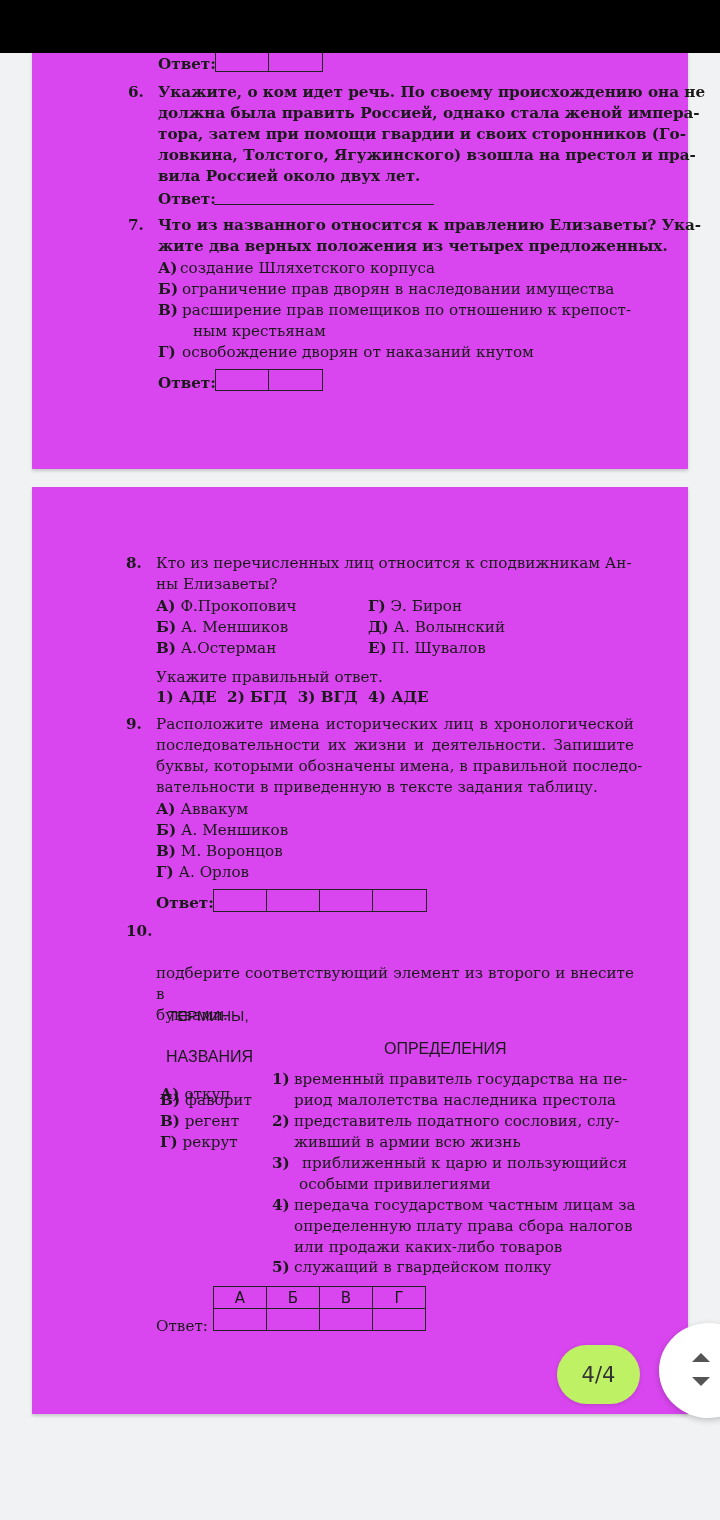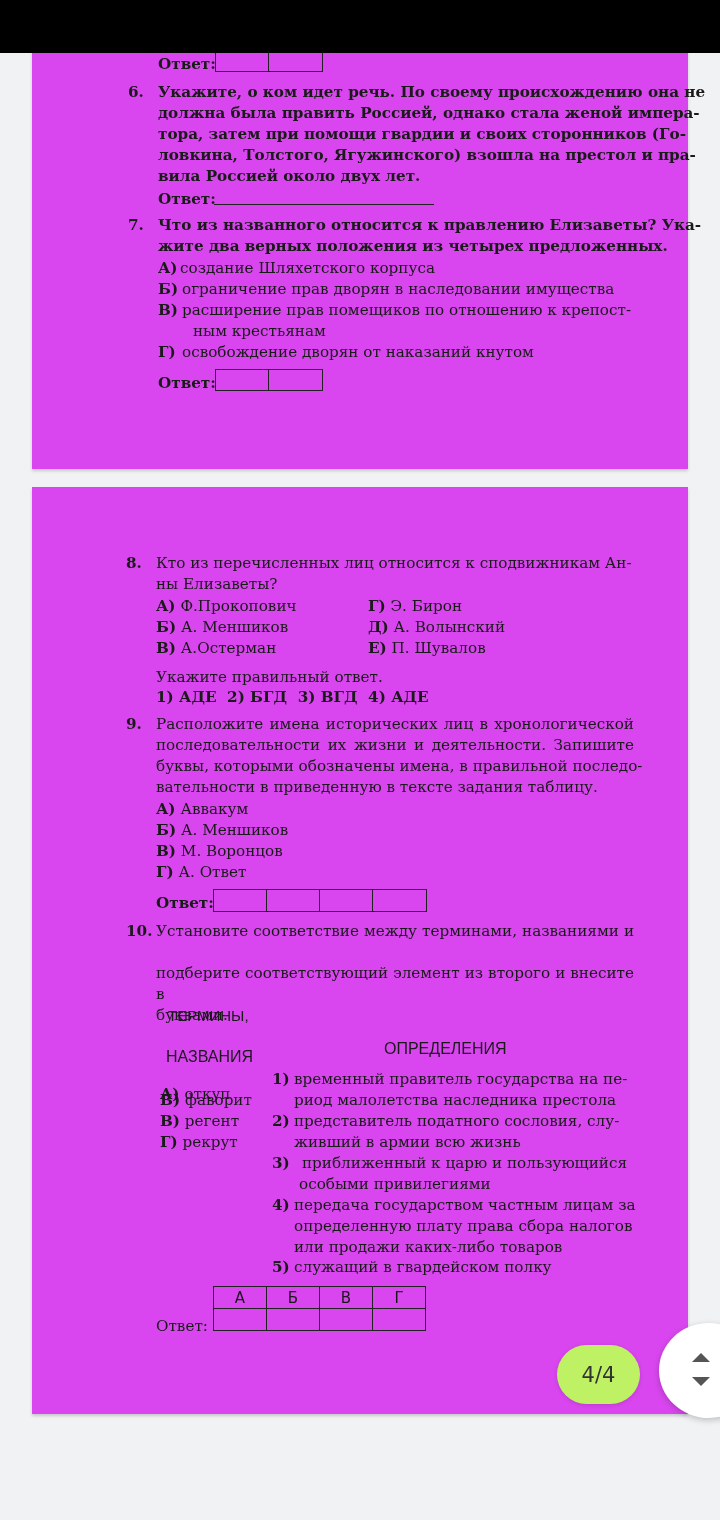--- a/index.html
+++ b/index.html
@@ -116,31 +116,30 @@
   <span class="txt b" style="left:124px;top:200px;white-space:pre;">1) АДЕ  2) БГД  3) ВГД  4) АДЕ</span>
 
   <span class="qnum" style="left:94px;top:227px;">9.</span>
   <span class="txt just" style="left:124px;top:227px;width:478px;">Расположите имена исторических лиц в хронологической</span>
   <span class="txt just" style="left:124px;top:248px;width:478px;">последовательности их жизни и деятельности. Запишите</span>
   <span class="txt" style="left:124px;top:269px;">буквы, которыми обозначены имена, в правильной последо-</span>
   <span class="txt" style="left:124px;top:290px;">вательности в приведенную в тексте задания таблицу.</span>
   <span class="txt" style="left:124px;top:312px;"><b>А)</b> <span>Аввакум</span></span>
   <span class="txt" style="left:124px;top:333px;"><b>Б)</b> <span>А. Меншиков</span></span>
   <span class="txt" style="left:124px;top:354px;"><b>В)</b> <span>М. Воронцов</span></span>
-  <span class="txt" style="left:124px;top:375px;"><b>Г)</b> <span>А. Ответ</span></span>
+  <span class="txt" style="left:124px;top:375px;"><b>Г)</b> <span>А. Орлов</span></span>
   <span class="txt b" style="left:124px;top:406px;">Ответ:</span>
   <div class="ansbox" style="left:181px;top:402px;width:214px;height:23px;">
     <div class="cell" style="width:53px;"></div>
     <div class="cell" style="width:53px;"></div>
     <div class="cell" style="width:53px;"></div>
     <div class="cell" style="width:53px;"></div>
   </div>
 
   <span class="qnum" style="left:94px;top:434px;">10.</span>
-  <span class="txt just" style="left:124px;top:434px;width:478px;">Установите соответствие между терминами, названиями и</span>
   <span class="txt just" style="left:124px;top:476px;width:478px;">подберите соответствующий элемент из второго и внесите в</span>
   <span class="txt" style="left:124px;top:518px;">буквами.</span>
 
   <span class="txt" style="left:136px;top:520px;line-height:18px;font-family:'Liberation Sans',sans-serif;font-size:15px;">ТЕРМИНЫ,</span>
   <span class="txt" style="left:134px;top:561px;line-height:18px;font-family:'Liberation Sans',sans-serif;font-size:16px;">НАЗВАНИЯ</span>
   <span class="txt" style="left:352px;top:553px;line-height:18px;font-family:'Liberation Sans',sans-serif;font-size:16px;">ОПРЕДЕЛЕНИЯ</span>
 
   <div>
     <span class="txt" style="left:128px;top:582px;margin-top:15px;"><b>А)</b> <span>откуп</span></span>
     <span class="txt" style="left:128px;top:603px;"><b>Б)</b> <span>фаворит</span></span>

